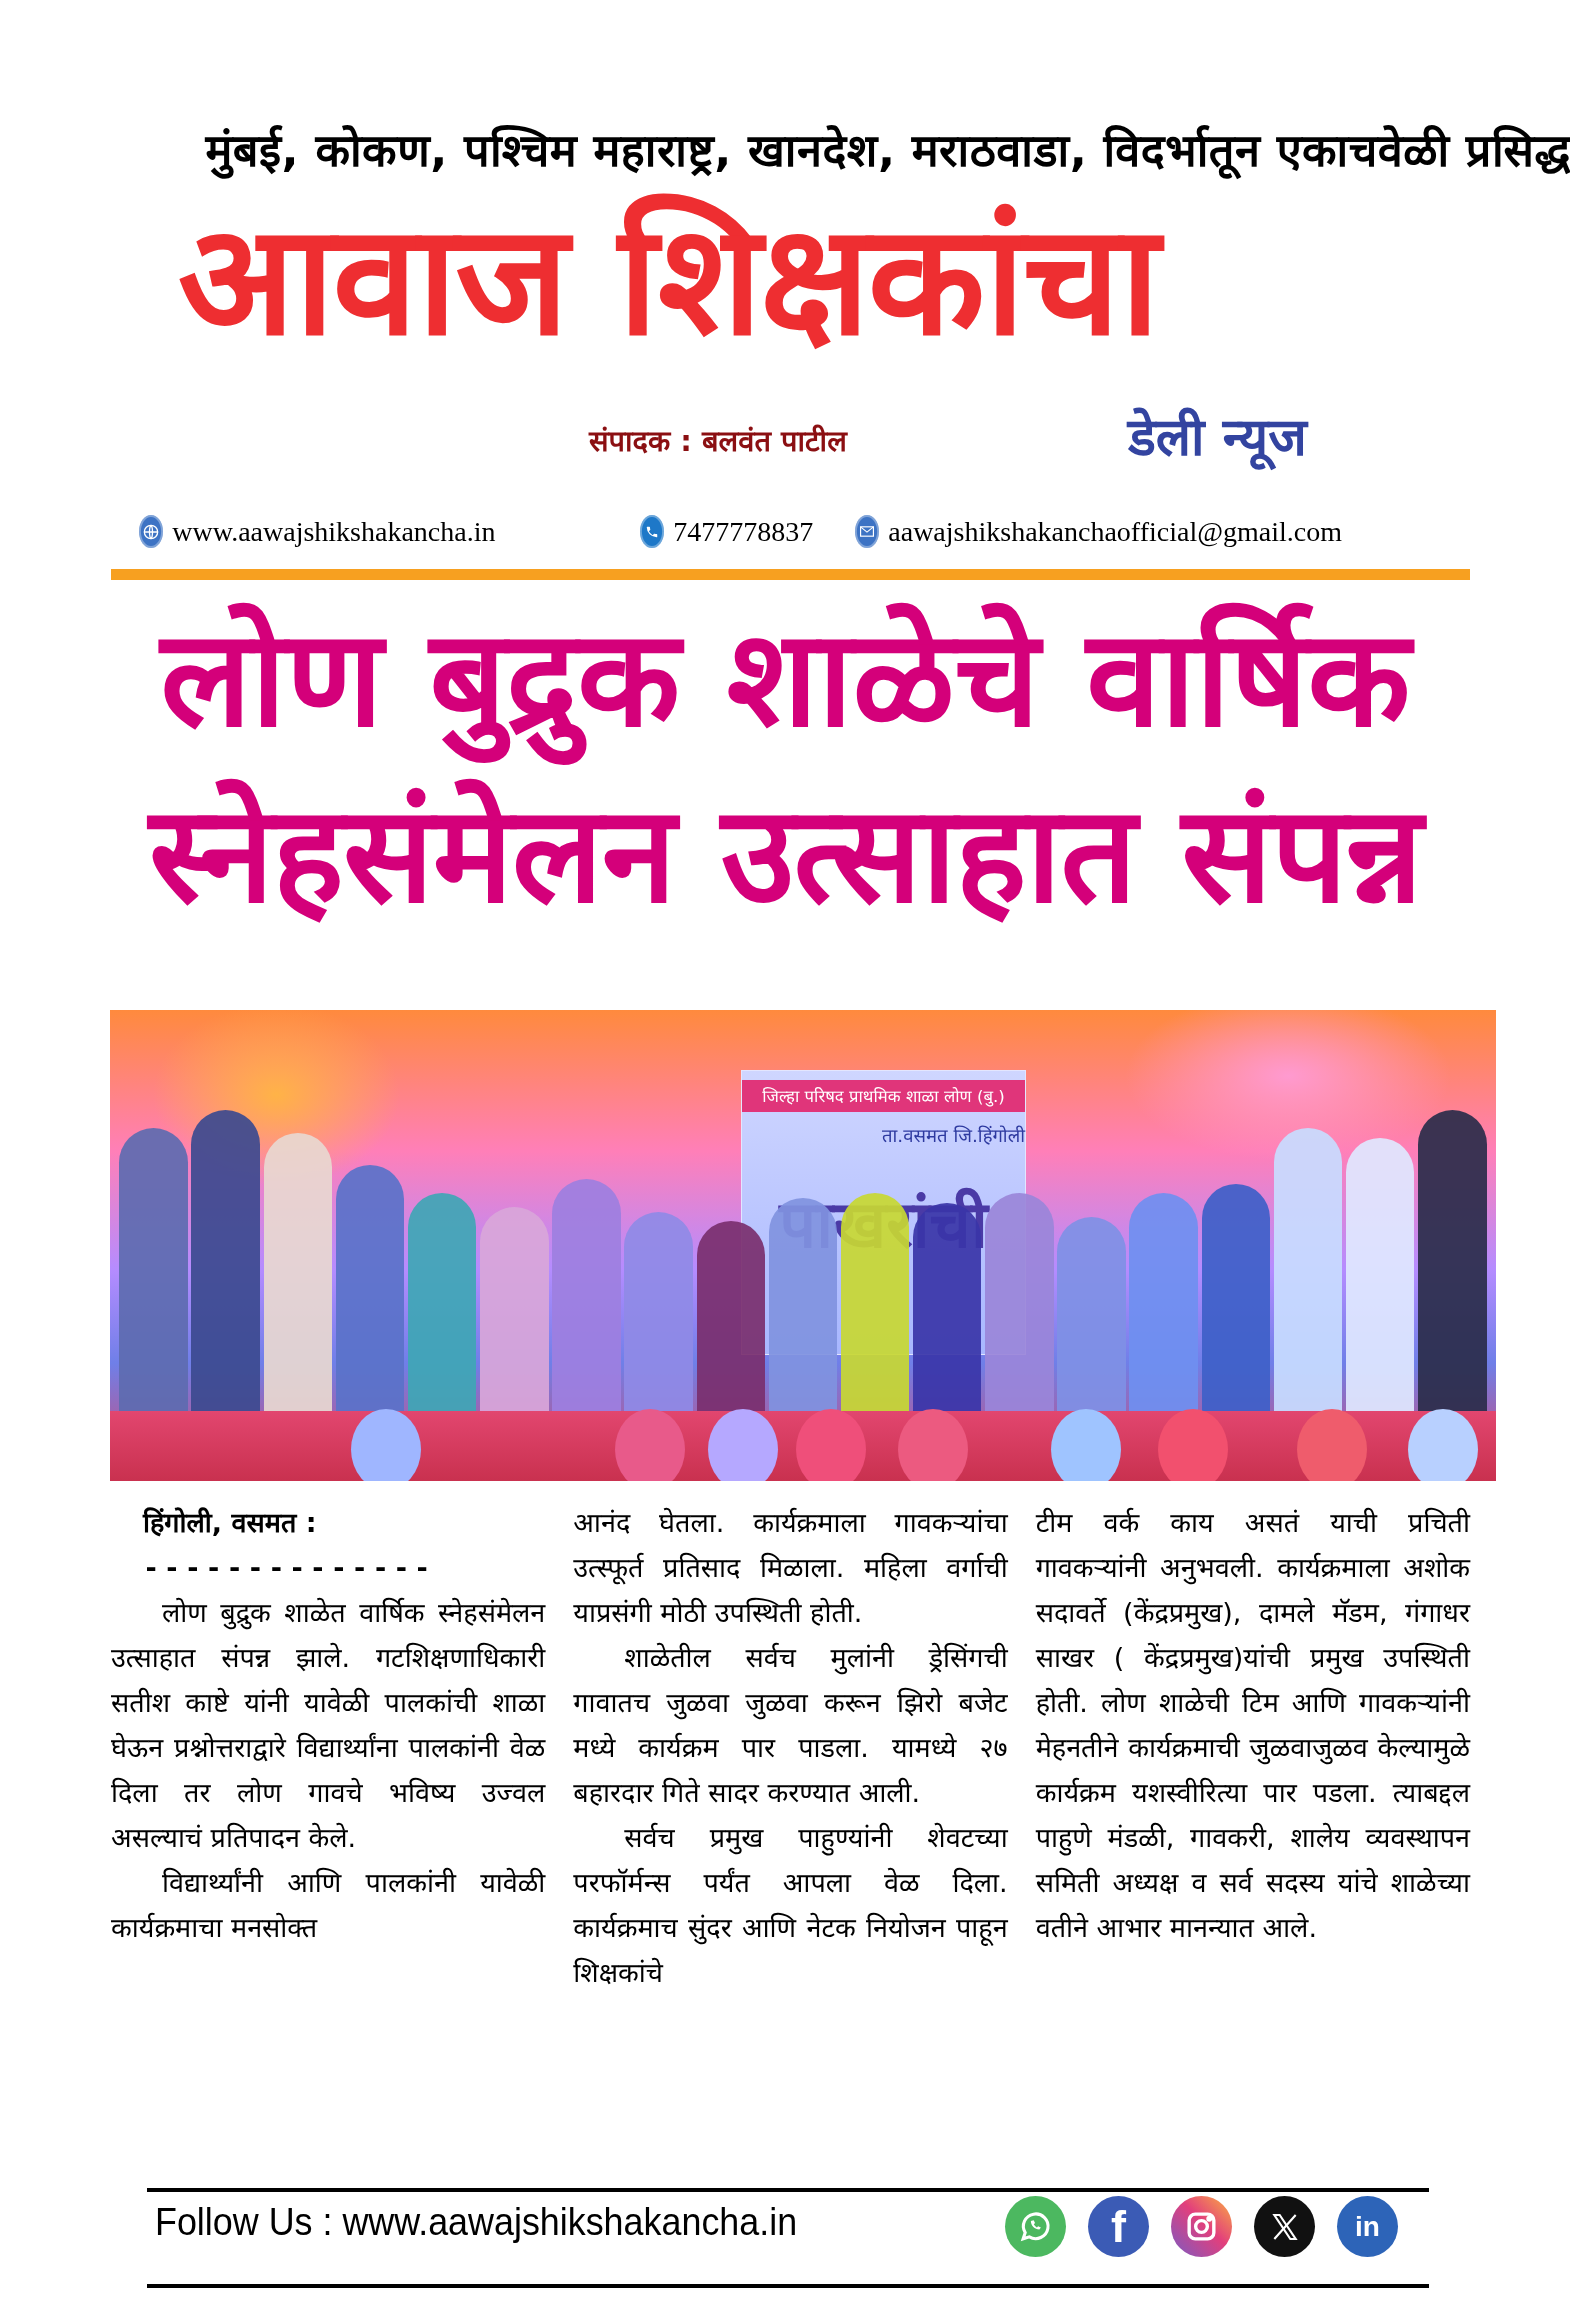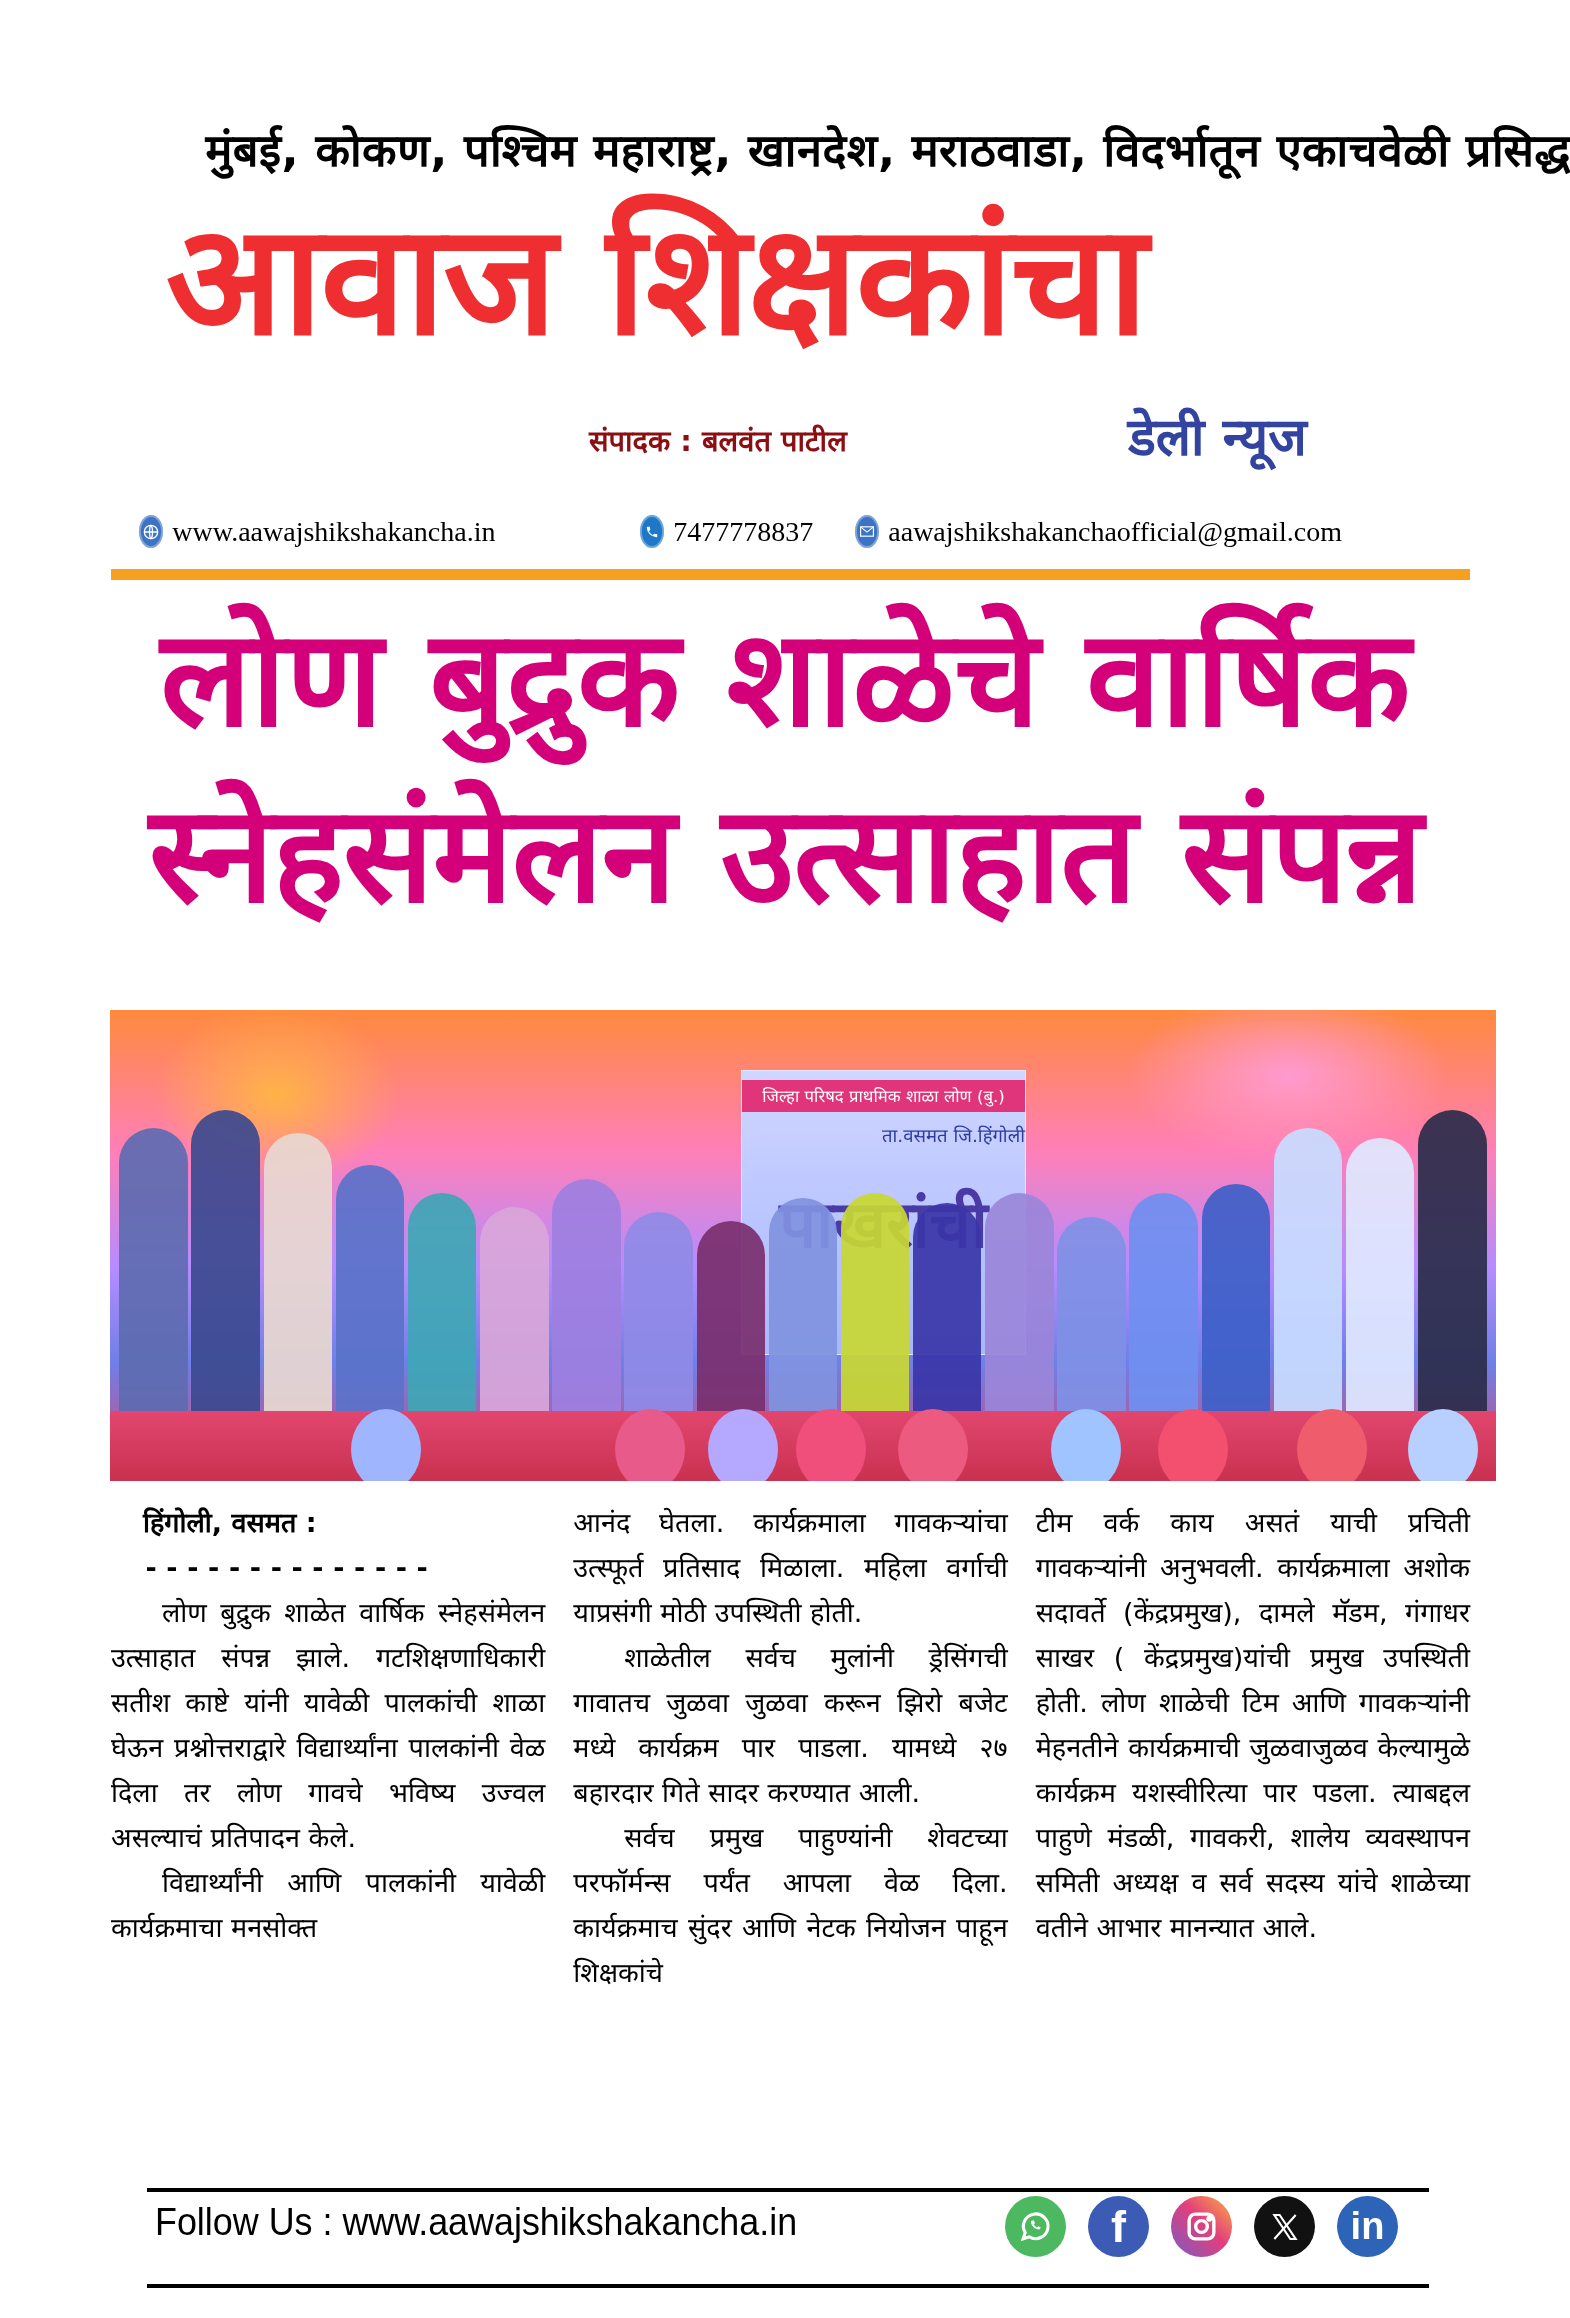--- a/index.html
+++ b/index.html
@@ -1,19 +1,19 @@
 <!DOCTYPE html>
 <html style="font-size:7.4px"><head>
 <meta charset="utf-8">
 <style>
   html, body { margin:0; padding:0; background:#ffffff; }
   body { width:1571px; height:2333px; position:relative; overflow:hidden; font-family:"DejaVu Sans", sans-serif; color:#000; }
   .abs { position:absolute; }
   .tagline { left:0; width:1571px; top:118px; text-align:right; font-size:45px; font-weight:bold; letter-spacing:0.5px; white-space:nowrap; }
-  .masthead { left:4px; width:1304px; top:204px; text-align:center; font-size:153px; font-weight:bold; line-height:1; white-space:nowrap; letter-spacing:-1.9px; }
+  .masthead { left:16px; width:1304px; top:204px; text-align:center; font-size:153px; font-weight:bold; line-height:1; white-space:nowrap; letter-spacing:-1.9px; }
   .editor { left:589px; top:420px; font-size:29px; font-weight:bold; white-space:nowrap; }
   .edition { left:1128px; top:399px; font-size:52px; font-weight:bold; white-space:nowrap; }
   .contact-row { left:139px; top:515px; width:1298px; height:42px; font-family:"Liberation Serif", serif; font-size:28px; }
   .contact-item { position:absolute; top:0; display:flex; align-items:center; gap:9.3px; white-space:nowrap; }
   .cicon { width:24px; height:33px; border-radius:50%; display:flex; align-items:center; justify-content:center; color:#fff; font-size:16px; box-shadow: inset 0 0 0 1.9px rgba(255,255,255,0.35); }
   .orange-bar { left:111px; top:569px; width:1359px; height:11px; }
   .headline { left:0; width:1571px; text-align:center; font-weight:bold; white-space:nowrap; line-height:1; }
   .hl1 { top:612px; font-size:134px; }
   .hl2 { top:788px; font-size:134px; letter-spacing:-0.9px; }
   .photo { left:110px; top:1010px; width:1358px; height:471px; overflow:hidden;
@@ -154,16 +154,16 @@
         <circle cx="12" cy="12" r="3.8"></circle>
         <circle cx="17" cy="7" r="0.8" fill="#fff"></circle>
       </svg>
   </div>
   <div class="sicon" style="background:#111;">
     <svg width="32" height="32" viewBox="0 0 24 24" fill="none" stroke="#fff" stroke-width="1.6">
         <path d="M4 3h4l12 18h-4z"></path>
         <path d="M20 3L4 21"></path>
       </svg>
   </div>
-  <div class="sicon" style="background:#2D64B8;font-size:38px;">in</div>
+  <div class="sicon" style="background:#2D64B8;font-size:28px;">in</div>
 </div>
 <div class="abs rule" style="top:2284px;"></div>
 
 
 </body></html>

